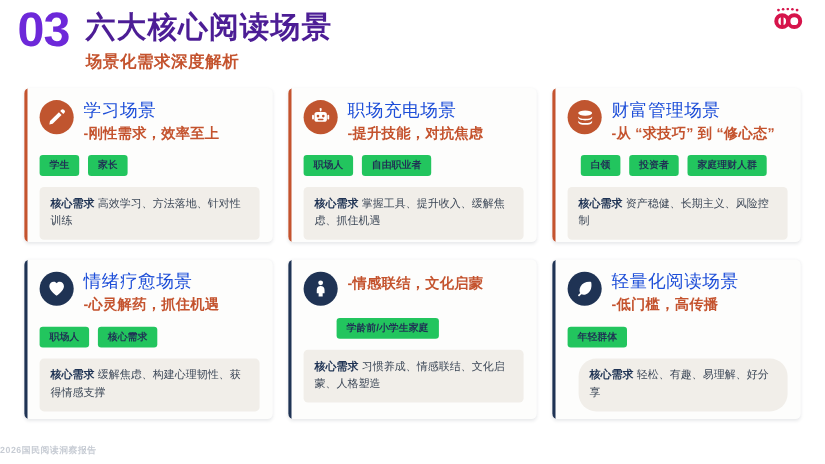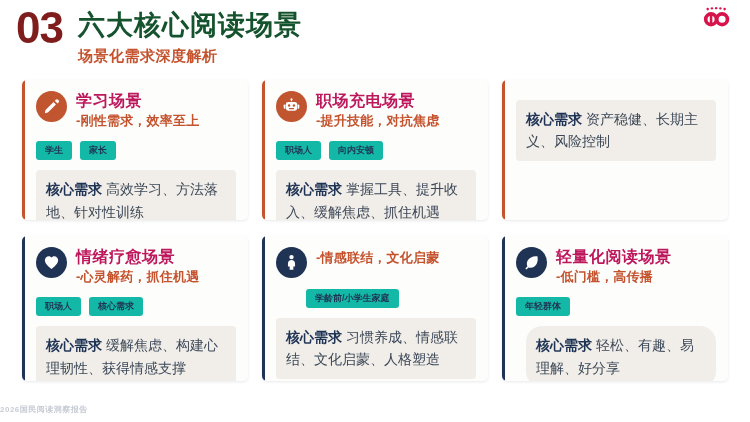--- a/index.html
+++ b/index.html
@@ -21,33 +21,33 @@
     left: 0; top: 0;
     width: 750px;
     height: 72px;
   }
   .section-number {
     position: absolute;
     left: 16px;
     top: 6px;
     font-size: 44px;
     font-weight: 700;
-    color: #7f1d1d;
+    color: #6d28d9;
     letter-spacing: -1px;
     line-height: 1;
   }
   .title-block {
     position: absolute;
     left: 78px;
     top: 10px;
   }
   .slide-title {
     font-size: 27px;
     font-weight: 700;
-    color: #14532d;
+    color: #4c1d95;
     line-height: 1.15;
     letter-spacing: 1px;
   }
   .slide-subtitle {
     margin-top: 6px;
     font-size: 15px;
     font-weight: 700;
     color: #c4532e;
     letter-spacing: 0.5px;
     font-family: Liberation Mono, monospace;
@@ -107,57 +107,57 @@
     justify-content: center;
     margin-top: 1px;
   }
   .icon-circle.red  { background: #c0552f; }
   .icon-circle.navy { background: #1f3354; }
   .icon-circle svg { display: block; }
 
   .head-text { padding-top: 1px; }
   .card-title {
     font-size: 16px;
-    font-weight: 700;
-    color: #be185d;
+    font-weight: 400;
+    color: #1d4ed8;
     line-height: 1.2;
     letter-spacing: 0.5px;
   }
   .card-tagline {
     margin-top: 2px;
     font-size: 13px;
     font-weight: 700;
     color: #c4532e;
     letter-spacing: 0.2px;
   }
 
   .tags {
     display: flex;
     flex-wrap: wrap;
     gap: 8px;
     margin-top: 11px;
   }
   .tags.indent-1 { padding-left: 30px; }
   .tags.indent-2 { padding-left: 12px; }
   .tag {
-    background: #14b8a6;
+    background: #22c55e;
     color: #1f3354;
     font-size: 9px;
     font-weight: 700;
     padding: 3px 9px;
     border-radius: 3px;
     white-space: nowrap;
   }
 
   .need-box {
     margin-top: 10px;
     background: #f1eee9;
     border-radius: 4px;
     padding: 8px 10px;
-    font-size: 14px;
+    font-size: 10px;
     line-height: 1.6;
     color: #3c4757;
   }
   .need-box.pad-left { margin-left: 10px; border-radius: 16px; }
   .need-label {
     font-weight: 700;
     color: #1f3354;
   }
 
   
@@ -236,29 +236,47 @@
           <rect x="8.3" y="14.2" width="7.4" height="1.7" rx="0.85" fill="#c0552f"></rect>
         </svg>
       </div>
       <div class="head-text">
         <div class="card-title">职场充电场景</div>
         <div class="card-tagline">-提升技能，对抗焦虑</div>
       </div>
     </div>
     <div class="tags">
       <span class="tag">职场人</span>
-      <span class="tag">向内安顿</span>
+      <span class="tag">自由职业者</span>
     </div>
     <div class="need-box">
       <span class="need-label">核心需求</span>
       <span>掌握工具、提升收入、缓解焦虑、抓住机遇</span>
     </div>
   </div>
 
   <div class="card accent-red">
+    <div class="card-head">
+      <div class="icon-circle red">
+        <svg width="18" height="18" viewBox="0 0 24 24" fill="#ffffff" aria-hidden="true">
+          <ellipse cx="12" cy="6.4" rx="8.4" ry="3.2"></ellipse>
+          <path d="M3.6 10.1 c0 1.8 3.8 3.2 8.4 3.2 s8.4-1.4 8.4-3.2 v2.1 c0 1.8 -3.8 3.2 -8.4 3.2 s-8.4-1.4 -8.4-3.2 z"></path>
+          <path d="M3.6 15.3 c0 1.8 3.8 3.2 8.4 3.2 s8.4-1.4 8.4-3.2 v2.1 c0 1.8 -3.8 3.2 -8.4 3.2 s-8.4-1.4 -8.4-3.2 z"></path>
+        </svg>
+      </div>
+      <div class="head-text">
+        <div class="card-title">财富管理场景</div>
+        <div class="card-tagline">-从 “求技巧” 到 “修心态”</div>
+      </div>
+    </div>
+    <div class="tags indent-2">
+      <span class="tag">白领</span>
+      <span class="tag">投资者</span>
+      <span class="tag">家庭理财人群</span>
+    </div>
     <div class="need-box">
       <span class="need-label">核心需求</span>
       <span>资产稳健、长期主义、风险控制</span>
     </div>
   </div>
 
   <div class="card accent-navy">
     <div class="card-head">
       <div class="icon-circle navy">
         <svg width="17" height="17" viewBox="0 0 24 24" fill="#ffffff" aria-hidden="true">

